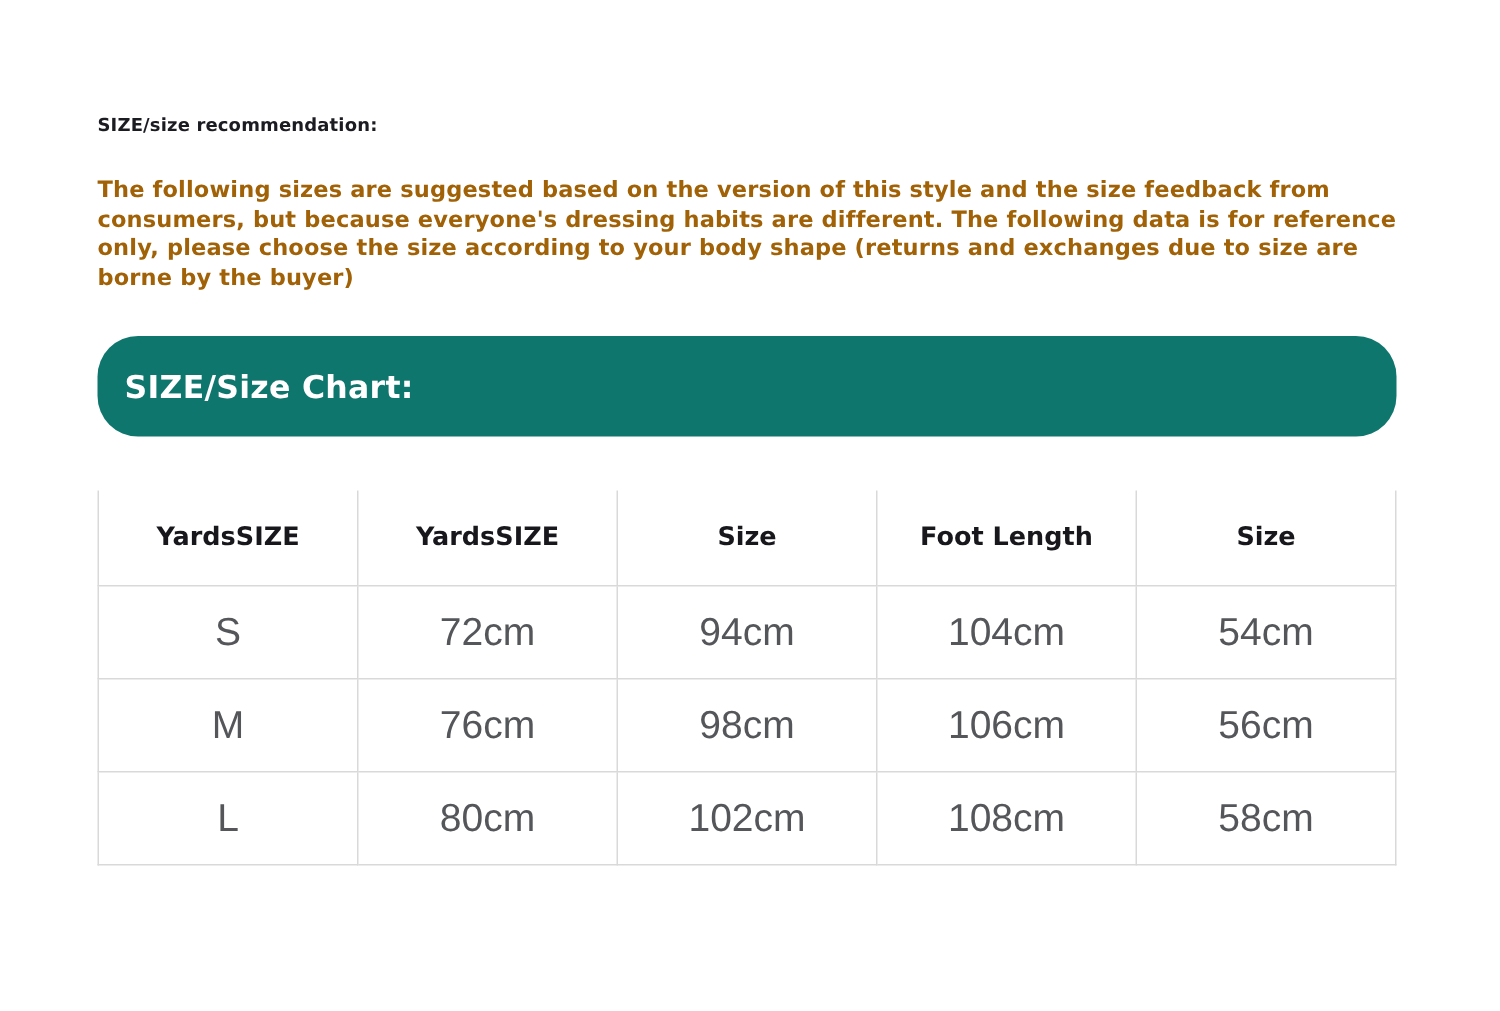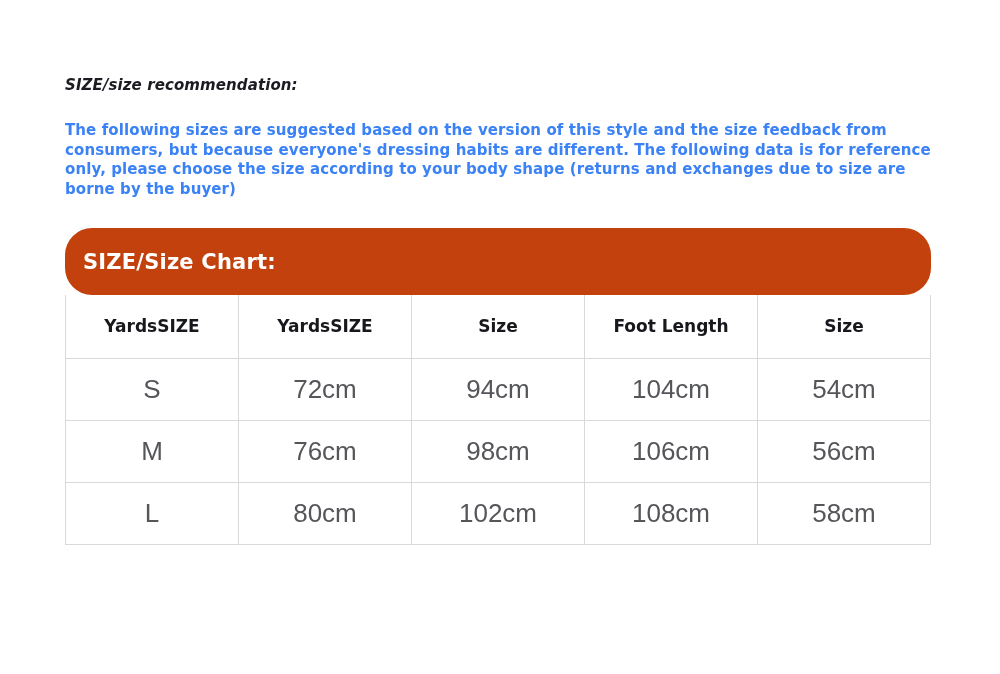--- a/index.html
+++ b/index.html
@@ -7,32 +7,31 @@
     width: 1000px; height: 674px;
     background: #ffffff;
     overflow: hidden;
     font-family: "DejaVu Sans", "Liberation Sans", sans-serif;
   }
   .content {
     padding: 76px 0 0 65px;
     width: 935px;
   }
   .rec-title {
-    font-size: 15px;
+    font-size: 12px;
     font-weight: bold;
     color: #1b1b22;
     letter-spacing: 0.1px;
     margin-bottom: 27px;
-    font-style: italic;
   }
   .rec-body {
     font-size: 15px;
     font-weight: bold;
     line-height: 19.5px;
-    color: #3b82f6;
+    color: #a16207;
     width: 872px;
     letter-spacing: 0.1px;
   }
   .chart {
     margin-top: 29px;
     width: 866px;
   }
   .chart-title-bar {
     height: 67px;
     display: flex;
@@ -43,20 +42,21 @@
   .chart-title {
     color: #ffffff;
     font-size: 21px;
     font-weight: bold;
     letter-spacing: 0.2px;
   }
   table.size-table {
     width: 100%;
     border-collapse: collapse;
     table-layout: fixed;
+    margin-top: 36px;
   }
   table.size-table th,
   table.size-table td {
     border: 1px solid #d9d9d9;
     border-top: none;
     text-align: center;
     vertical-align: middle;
   }
   table.size-table thead th {
     height: 63px;
@@ -75,21 +75,21 @@
 </style>
 </head>
 <body>
 
 <div class="content">
   <div class="rec-title">SIZE/size recommendation:</div>
 
   <div class="rec-body">The following sizes are suggested based on the version of this style and the size feedback from consumers, but because everyone's dressing habits are different. The following data is for reference only, please choose the size according to your body shape (returns and exchanges due to size are borne by the buyer)</div>
 
   <div class="chart">
-    <div class="chart-title-bar" style="background: #c2410c; border-radius: 27px;">
+    <div class="chart-title-bar" style="background: #0f766e; border-radius: 27px;">
       <span class="chart-title" style="color: rgb(255, 255, 255);">SIZE/Size Chart:</span>
     </div>
 
     <table class="size-table">
       <thead>
         <tr id="header-row">
             <th>YardsSIZE</th>
             <th>YardsSIZE</th>
             <th>Size</th>
             <th>Foot Length</th>

